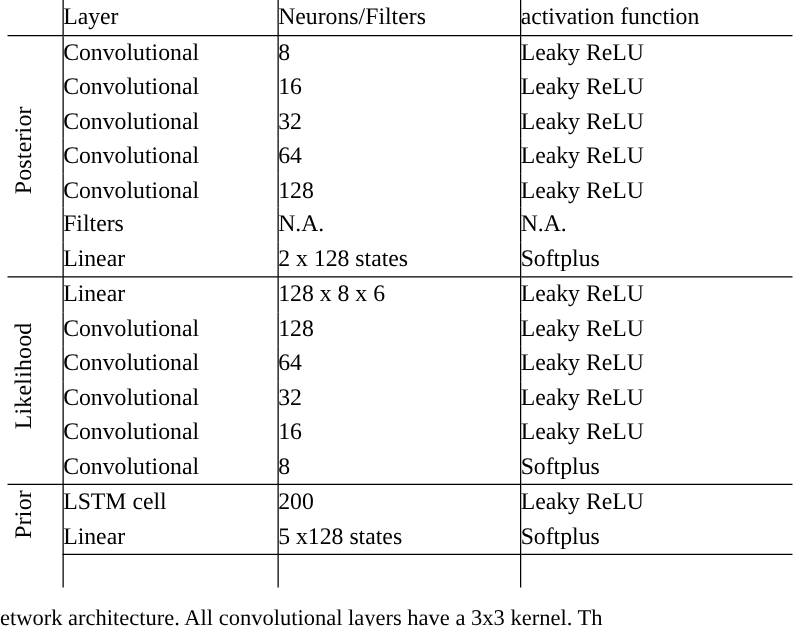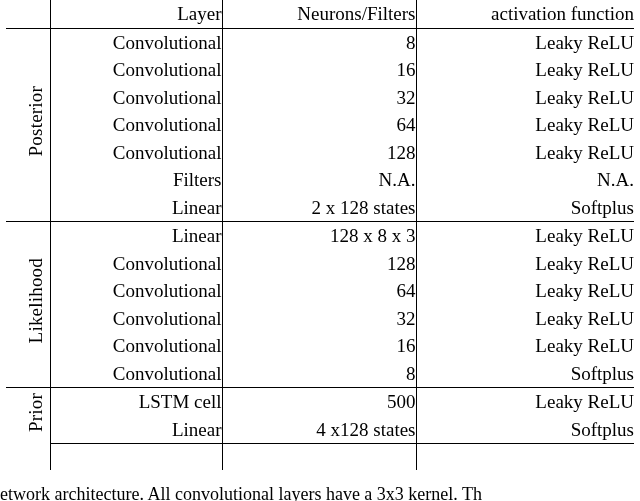--- a/index.html
+++ b/index.html
@@ -25,21 +25,21 @@
     margin-left: 6px;
     margin-top: 0px;
     table-layout: fixed;
   }
   table.net-table td, table.net-table th {
     padding: 0;
     margin: 0;
     font-weight: normal;
     font-size: 19px;
     line-height: 27.5px;
-    text-align: right;
+    text-align: left;
     vertical-align: middle;
   }
   
   col.c-group { width: 44px; }
   col.c-layer { width: 172px; }
   col.c-neurons { width: 194px; }
   col.c-act { width: 218px; }
 
   
   .vline-l { border-left: 1.6px solid #000; }
@@ -137,21 +137,21 @@
         <td class="vline-l vline-r hr-thin">Linear</td>
         <td class="vline-r hr-thin">2 x 128 states</td>
         <td class="hr-thin">Softplus</td>
       </tr>
 
       <tr>
         <td class="group-cell hr-top" rowspan="6">
           <span class="vert-label">Likelihood</span>
         </td>
         <td class="vline-l vline-r">Linear</td>
-        <td class="vline-r">128 x 8 x 3</td>
+        <td class="vline-r">128 x 8 x 6</td>
         <td>Leaky ReLU</td>
       </tr>
       <tr>
         <td class="vline-l vline-r">Convolutional</td>
         <td class="vline-r">128</td>
         <td>Leaky ReLU</td>
       </tr>
       <tr>
         <td class="vline-l vline-r">Convolutional</td>
         <td class="vline-r">64</td>
@@ -171,26 +171,26 @@
         <td class="vline-l vline-r hr-thin">Convolutional</td>
         <td class="vline-r hr-thin">8</td>
         <td class="hr-thin">Softplus</td>
       </tr>
 
       <tr>
         <td class="group-cell hr-top" rowspan="2">
           <span class="vert-label">Prior</span>
         </td>
         <td class="vline-l vline-r">LSTM cell</td>
-        <td class="vline-r">500</td>
+        <td class="vline-r">200</td>
         <td>Leaky ReLU</td>
       </tr>
       <tr>
         <td class="vline-l vline-r hr-bot">Linear</td>
-        <td class="vline-r hr-bot">4 x128 states</td>
+        <td class="vline-r hr-bot">5 x128 states</td>
         <td class="hr-bot">Softplus</td>
       </tr>
 
       <tr>
         <td style="height:26px"></td>
         <td class="vline-l vline-r"></td>
         <td class="vline-r"></td>
         <td></td>
       </tr>
 

